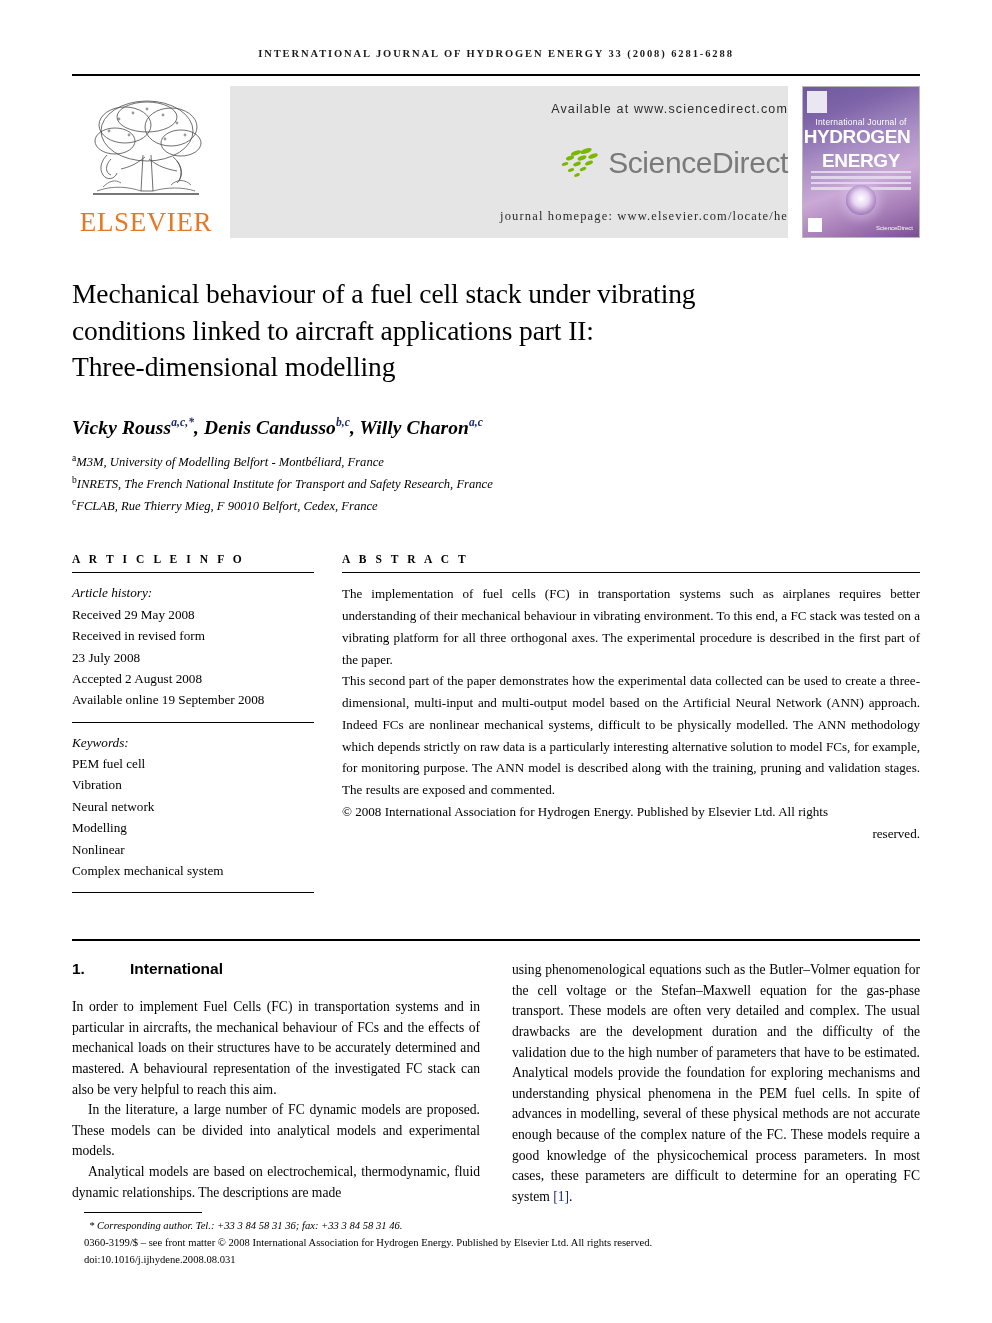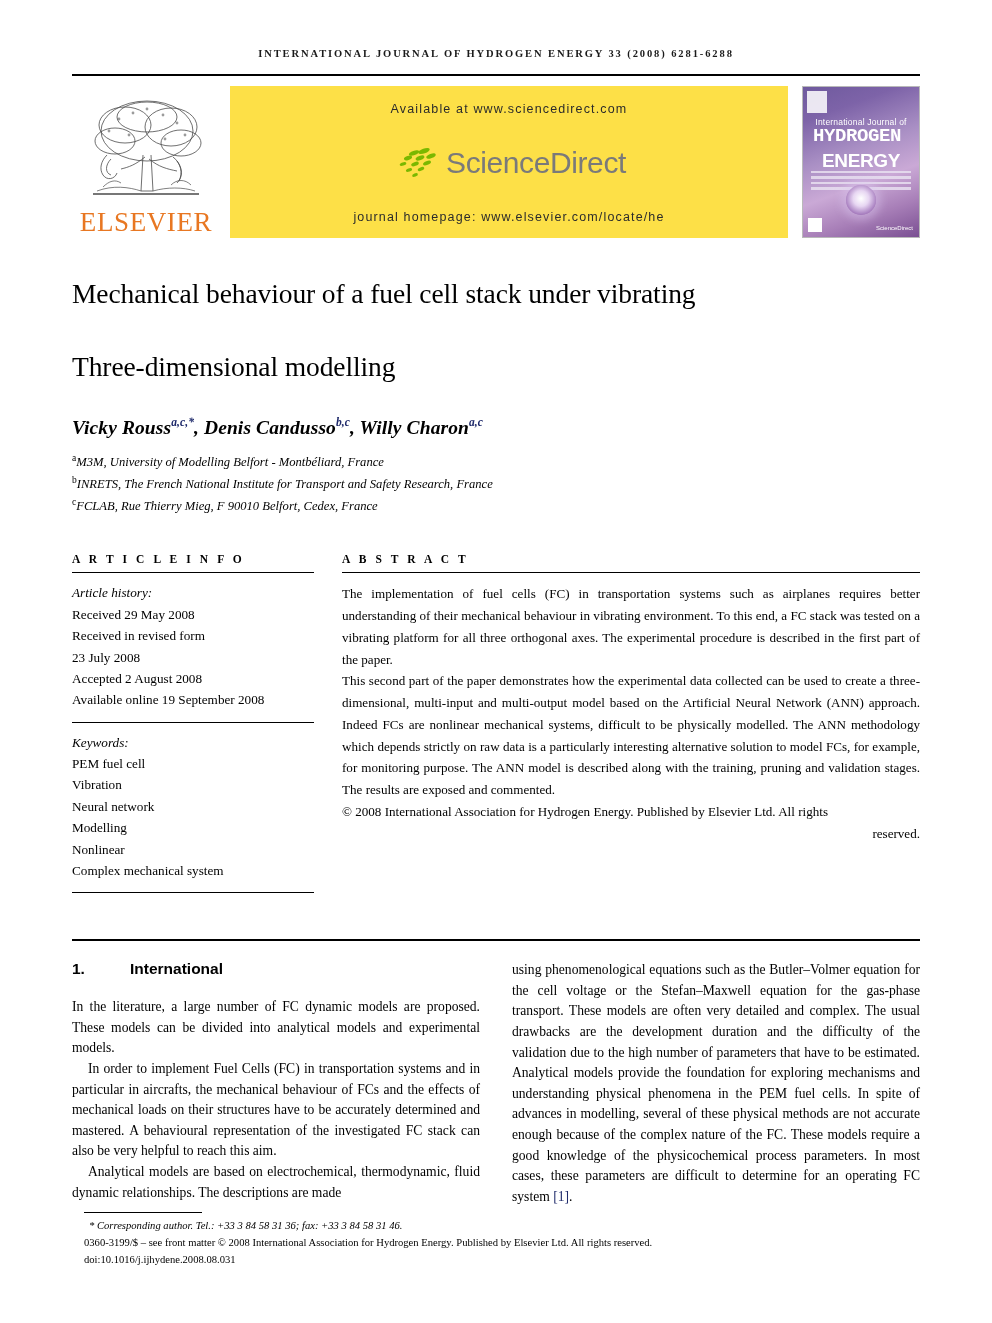--- a/index.html
+++ b/index.html
@@ -63,26 +63,26 @@
   .elsevier-word {
     font-family: "Liberation Serif", serif;
     font-size: 27px;
     letter-spacing: 0.6px;
     color: #E87722;
     line-height: 1;
     margin-top: 2px;
   }
   .sd-band {
     flex: 1 1 auto;
-    background: #fde047;
+    background: #e5e5e5;
     margin: 0 14px 0 10px;
     display: flex;
     flex-direction: column;
     justify-content: space-between;
-    align-items: center;
+    align-items: flex-end;
     padding: 16px 0 14px 0;
     box-sizing: border-box;
   }
   .sd-available {
     font-family: "Liberation Sans", sans-serif;
     font-size: 12.5px;
     letter-spacing: 1.15px;
     color: #2b2b2b;
   }
   .sd-logo-row {
@@ -92,42 +92,42 @@
   }
   .sd-leaves { width: 46px; height: 34px; display:block; }
   .sd-wordmark {
     font-family: "Liberation Sans", sans-serif;
     font-size: 30px;
     color: #7a7a7a;
     letter-spacing: -0.4px;
     line-height: 1;
   }
   .sd-homepage {
-    font-family: Liberation Sans, sans-serif;
+    font-family: Liberation Serif, serif;
     font-size: 12.5px;
     letter-spacing: 1.15px;
     color: #2b2b2b;
   }
   .cover {
     width: 118px;
     flex: 0 0 118px;
     border: 1px solid #b9b9b9;
     box-sizing: border-box;
     position: relative;
     overflow: hidden;
     background: linear-gradient(160deg,#6f5a9e 0%, #7d63a8 18%, #a98fc4 42%, #caa9d6 62%, #a87fb8 80%, #7a4f92 100%);
     padding-left: 35px;
   }
   .cover-inner { position:absolute; inset:0; }
   .cover-topbar {
     position:absolute; left:4px; top:4px; width:20px; height:22px;
     background:#ffffff; opacity:.85;
   }
   .cover-t1 { font-family:"Liberation Sans",sans-serif; position:absolute; left:0; right:0; top:30px; text-align:center; color:#fff; font-size:8.5px; letter-spacing:.2px;}
-  .cover-t2 { font-family:Liberation Mono, monospace; position:absolute; left:0; right:8px; top:40px; text-align:center; color:#fff; font-size:19px; font-weight:bold; letter-spacing:-.4px; line-height:1.02;}
+  .cover-t2 { font-family:Liberation Sans, sans-serif; position:absolute; left:0; right:8px; top:40px; text-align:center; color:#fff; font-size:19px; font-weight:bold; letter-spacing:-.4px; line-height:1.02;}
   .cover-t3 { font-family:"Liberation Sans",sans-serif; position:absolute; left:0; right:0; top:64px; text-align:center; color:#fff; font-size:19px; font-weight:bold; letter-spacing:-.4px; line-height:1.02;}
   .cover-eds { position:absolute; left:8px; right:8px; top:84px; }
   .cover-eds div { height:2.4px; background:#e8dff0; opacity:.85; margin-bottom:3px; }
   .cover-orb {
     position:absolute; left:50%; top:98px; transform:translateX(-50%);
     width:30px; height:30px; border-radius:50%;
     background: radial-gradient(circle at 50% 45%, #ffffff 0%, #e7d6f2 35%, #a87fc0 70%, #7b4f96 100%);
     box-shadow: 0 0 9px 5px rgba(220,200,240,.45);
   }
   .cover-badge { position:absolute; left:5px; bottom:5px; width:14px; height:14px; background:#fff; }
@@ -344,21 +344,21 @@
         </div>
         <div class="cover-orb"></div>
         <div class="cover-badge"></div>
         <div class="cover-sd">ScienceDirect</div>
       </div>
     </div>
   </div>
 
   <h1 class="title">
     <span>Mechanical behaviour of a fuel cell stack under vibrating</span><br>
-    <br>
+    <span>conditions linked to aircraft applications part II:</span><br>
     <span>Three-dimensional modelling</span>
   </h1>
 
   <div class="authors">Vicky Rouss<sup>a,c,*</sup>, Denis Candusso<sup>b,c</sup>, Willy Charon<sup>a,c</sup></div>
 
   <div class="affils">
     <div><sup>a</sup><span>M3M, University of Modelling Belfort - Montbéliard, France</span></div>
     <div><sup>b</sup><span>INRETS, The French National Institute for Transport and Safety Research, France</span></div>
     <div><sup>c</sup><span>FCLAB, Rue Thierry Mieg, F 90010 Belfort, Cedex, France</span></div>
   </div>
@@ -407,22 +407,22 @@
 
   <div class="body-rule"></div>
 
   <div class="body-cols">
 
     <div class="bcol">
       <div class="sec-head">
         <span class="sec-num">1.</span>
         <span>International</span>
       </div>
+      <p class="bp">In order to implement Fuel Cells (FC) in transportation systems and in particular in aircrafts, the mechanical behaviour of FCs and the effects of mechanical loads on their structures have to be accurately determined and mastered. A behavioural representation of the investigated FC stack can also be very helpful to reach this aim.</p>
       <p class="bp">In the literature, a large number of FC dynamic models are proposed. These models can be divided into analytical models and experimental models.</p>
-      <p class="bp">In order to implement Fuel Cells (FC) in transportation systems and in particular in aircrafts, the mechanical behaviour of FCs and the effects of mechanical loads on their structures have to be accurately determined and mastered. A behavioural representation of the investigated FC stack can also be very helpful to reach this aim.</p>
       <p class="bp">Analytical models are based on electrochemical, thermodynamic, fluid dynamic relationships. The descriptions are made</p>
     </div>
 
     <div class="bgap"></div>
 
     <div class="bcol">
       <p class="bp"><span>using phenomenological equations such as the Butler–Volmer equation for the cell voltage or the Stefan–Maxwell equation for the gas-phase transport. These models are often very detailed and complex. The usual drawbacks are the development duration and the difficulty of the validation due to the high number of parameters that have to be estimated. Analytical models provide the foundation for exploring mechanisms and understanding physical phenomena in the PEM fuel cells. In spite of advances in modelling, several of these physical methods are not accurate enough because of the complex nature of the FC. These models require a good knowledge of the physicochemical process parameters. In most cases, these parameters are difficult to determine for an operating FC system </span><span class="ref">[1]</span><span>.</span></p>
     </div>
   </div>
 

